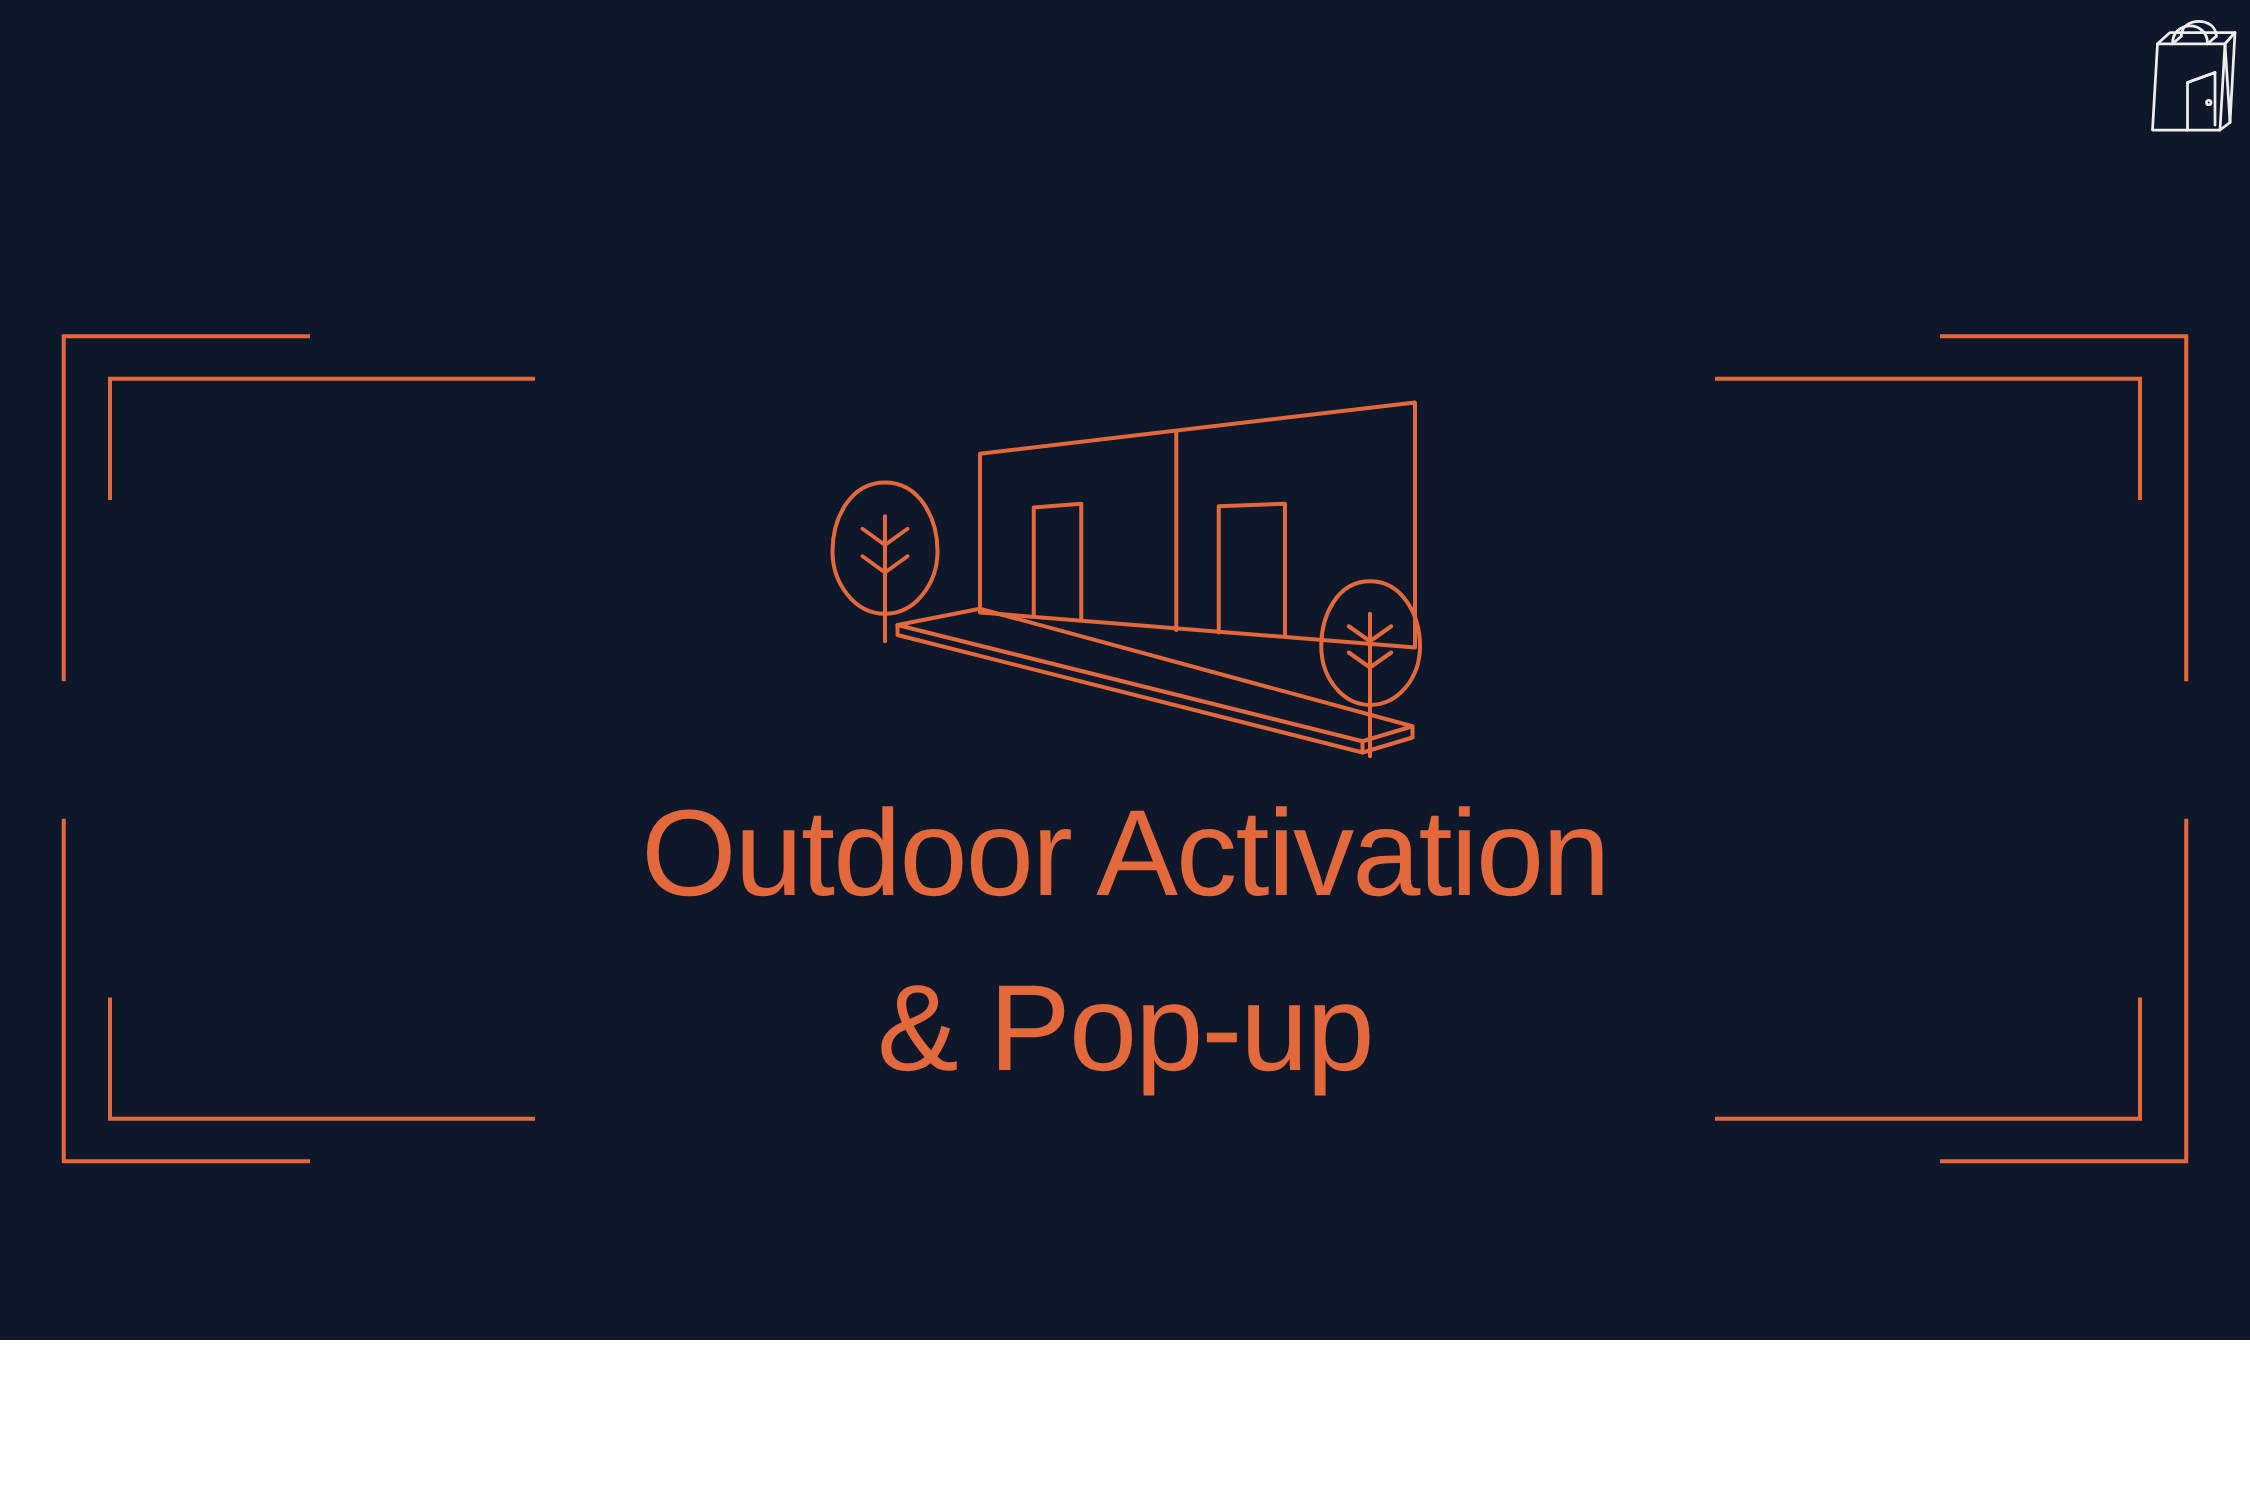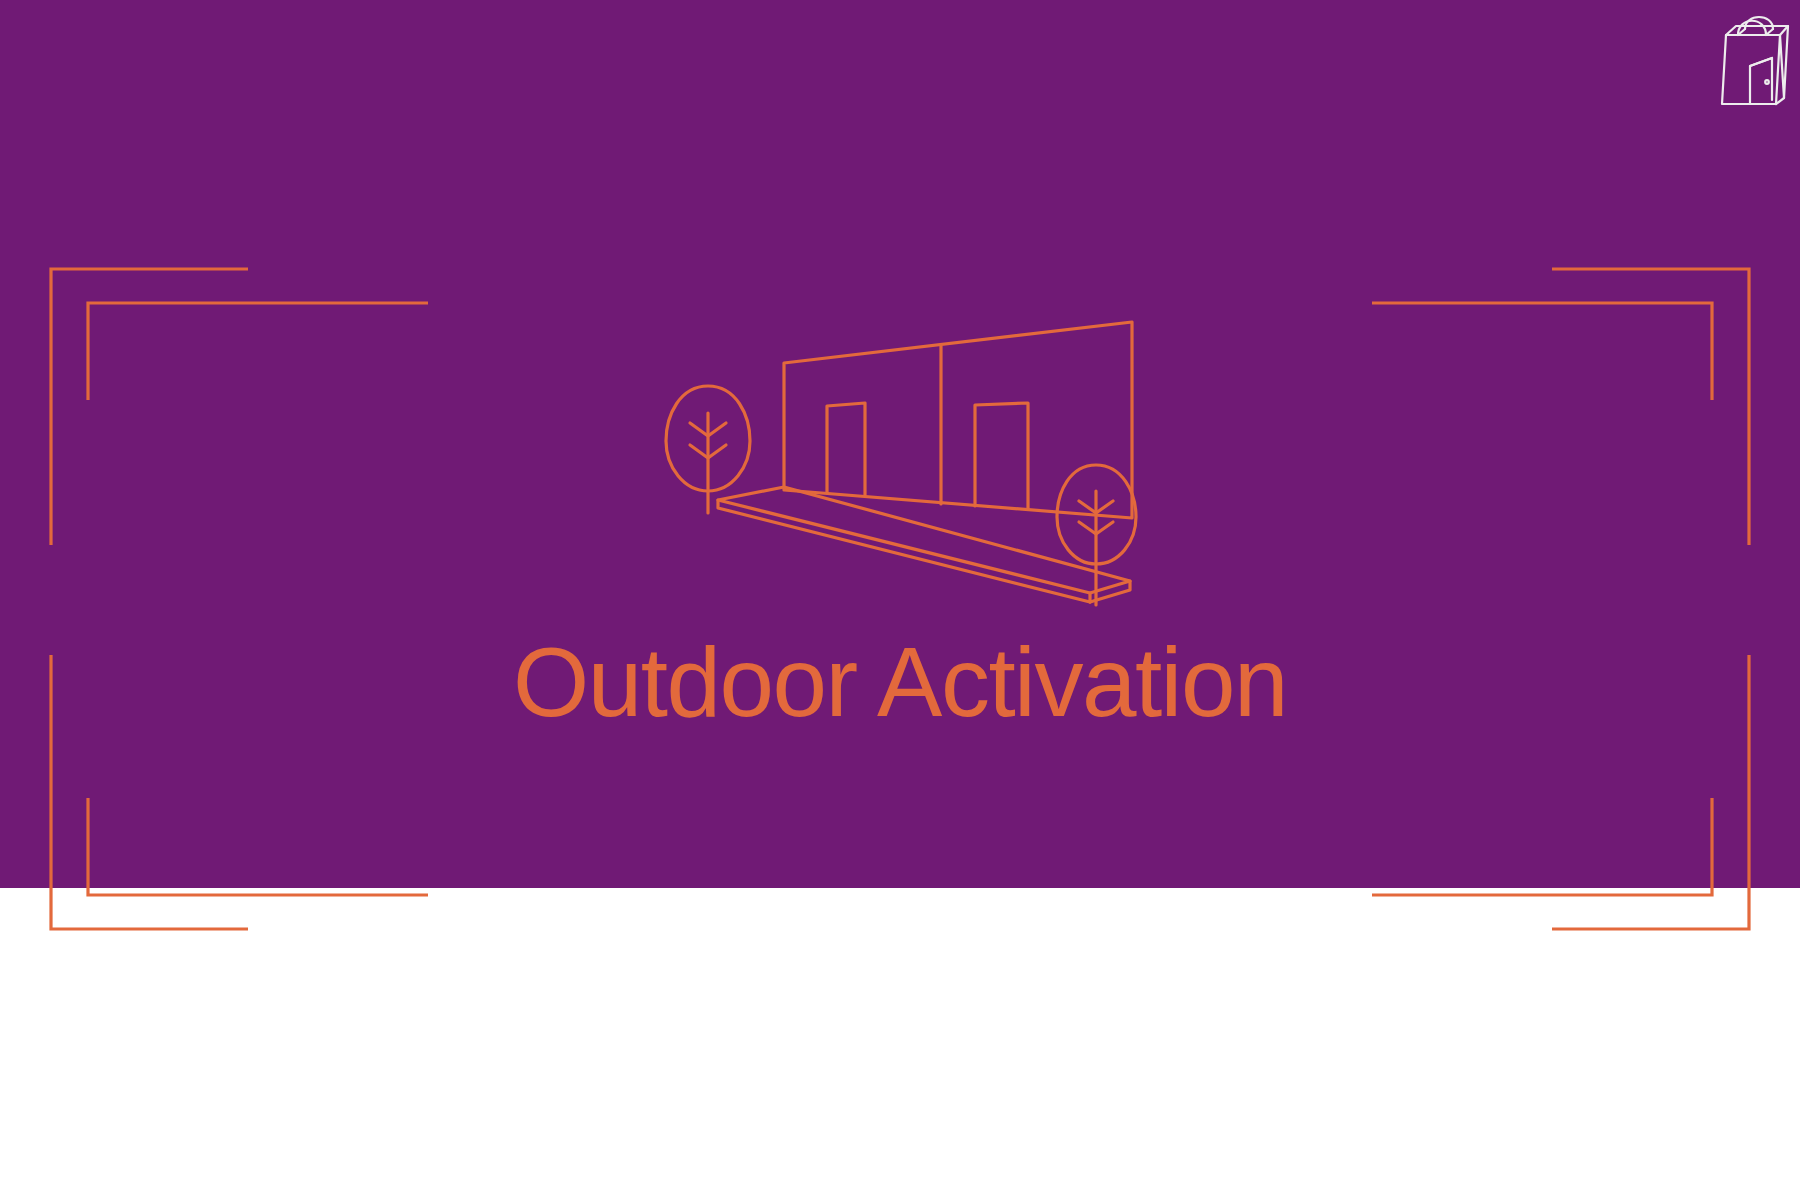--- a/index.html
+++ b/index.html
@@ -10,22 +10,22 @@
   body {
     width: 1800px;
     height: 1200px;
     overflow: hidden;
     font-family: "Liberation Sans", sans-serif;
   }
 
   #slide {
     position: relative;
     width: 1800px;
-    height: 888px;
-    background: #701a75;
+    height: 1072px;
+    background: #0f172a;
   }
 
   
   .watermark {
     position: absolute;
     top: 8px;
     right: 8px;
     width: 78px;
     height: 100px;
     opacity: 1;
@@ -144,15 +144,16 @@
           <path d="M436 208 L419 196 M436 208 L453 196"></path>
           <path d="M436 229 L419 217 M436 229 L453 217"></path>
         </g>
 
       </g>
     </svg>
   </div>
 
   <div class="title-block">
     <div class="title-line" style="color: rgb(227, 105, 60);">Outdoor Activation</div>
+    <div class="title-line" style="color: rgb(227, 105, 60);">&amp; Pop-up</div>
   </div>
 
 </div>
 
 </body></html>

